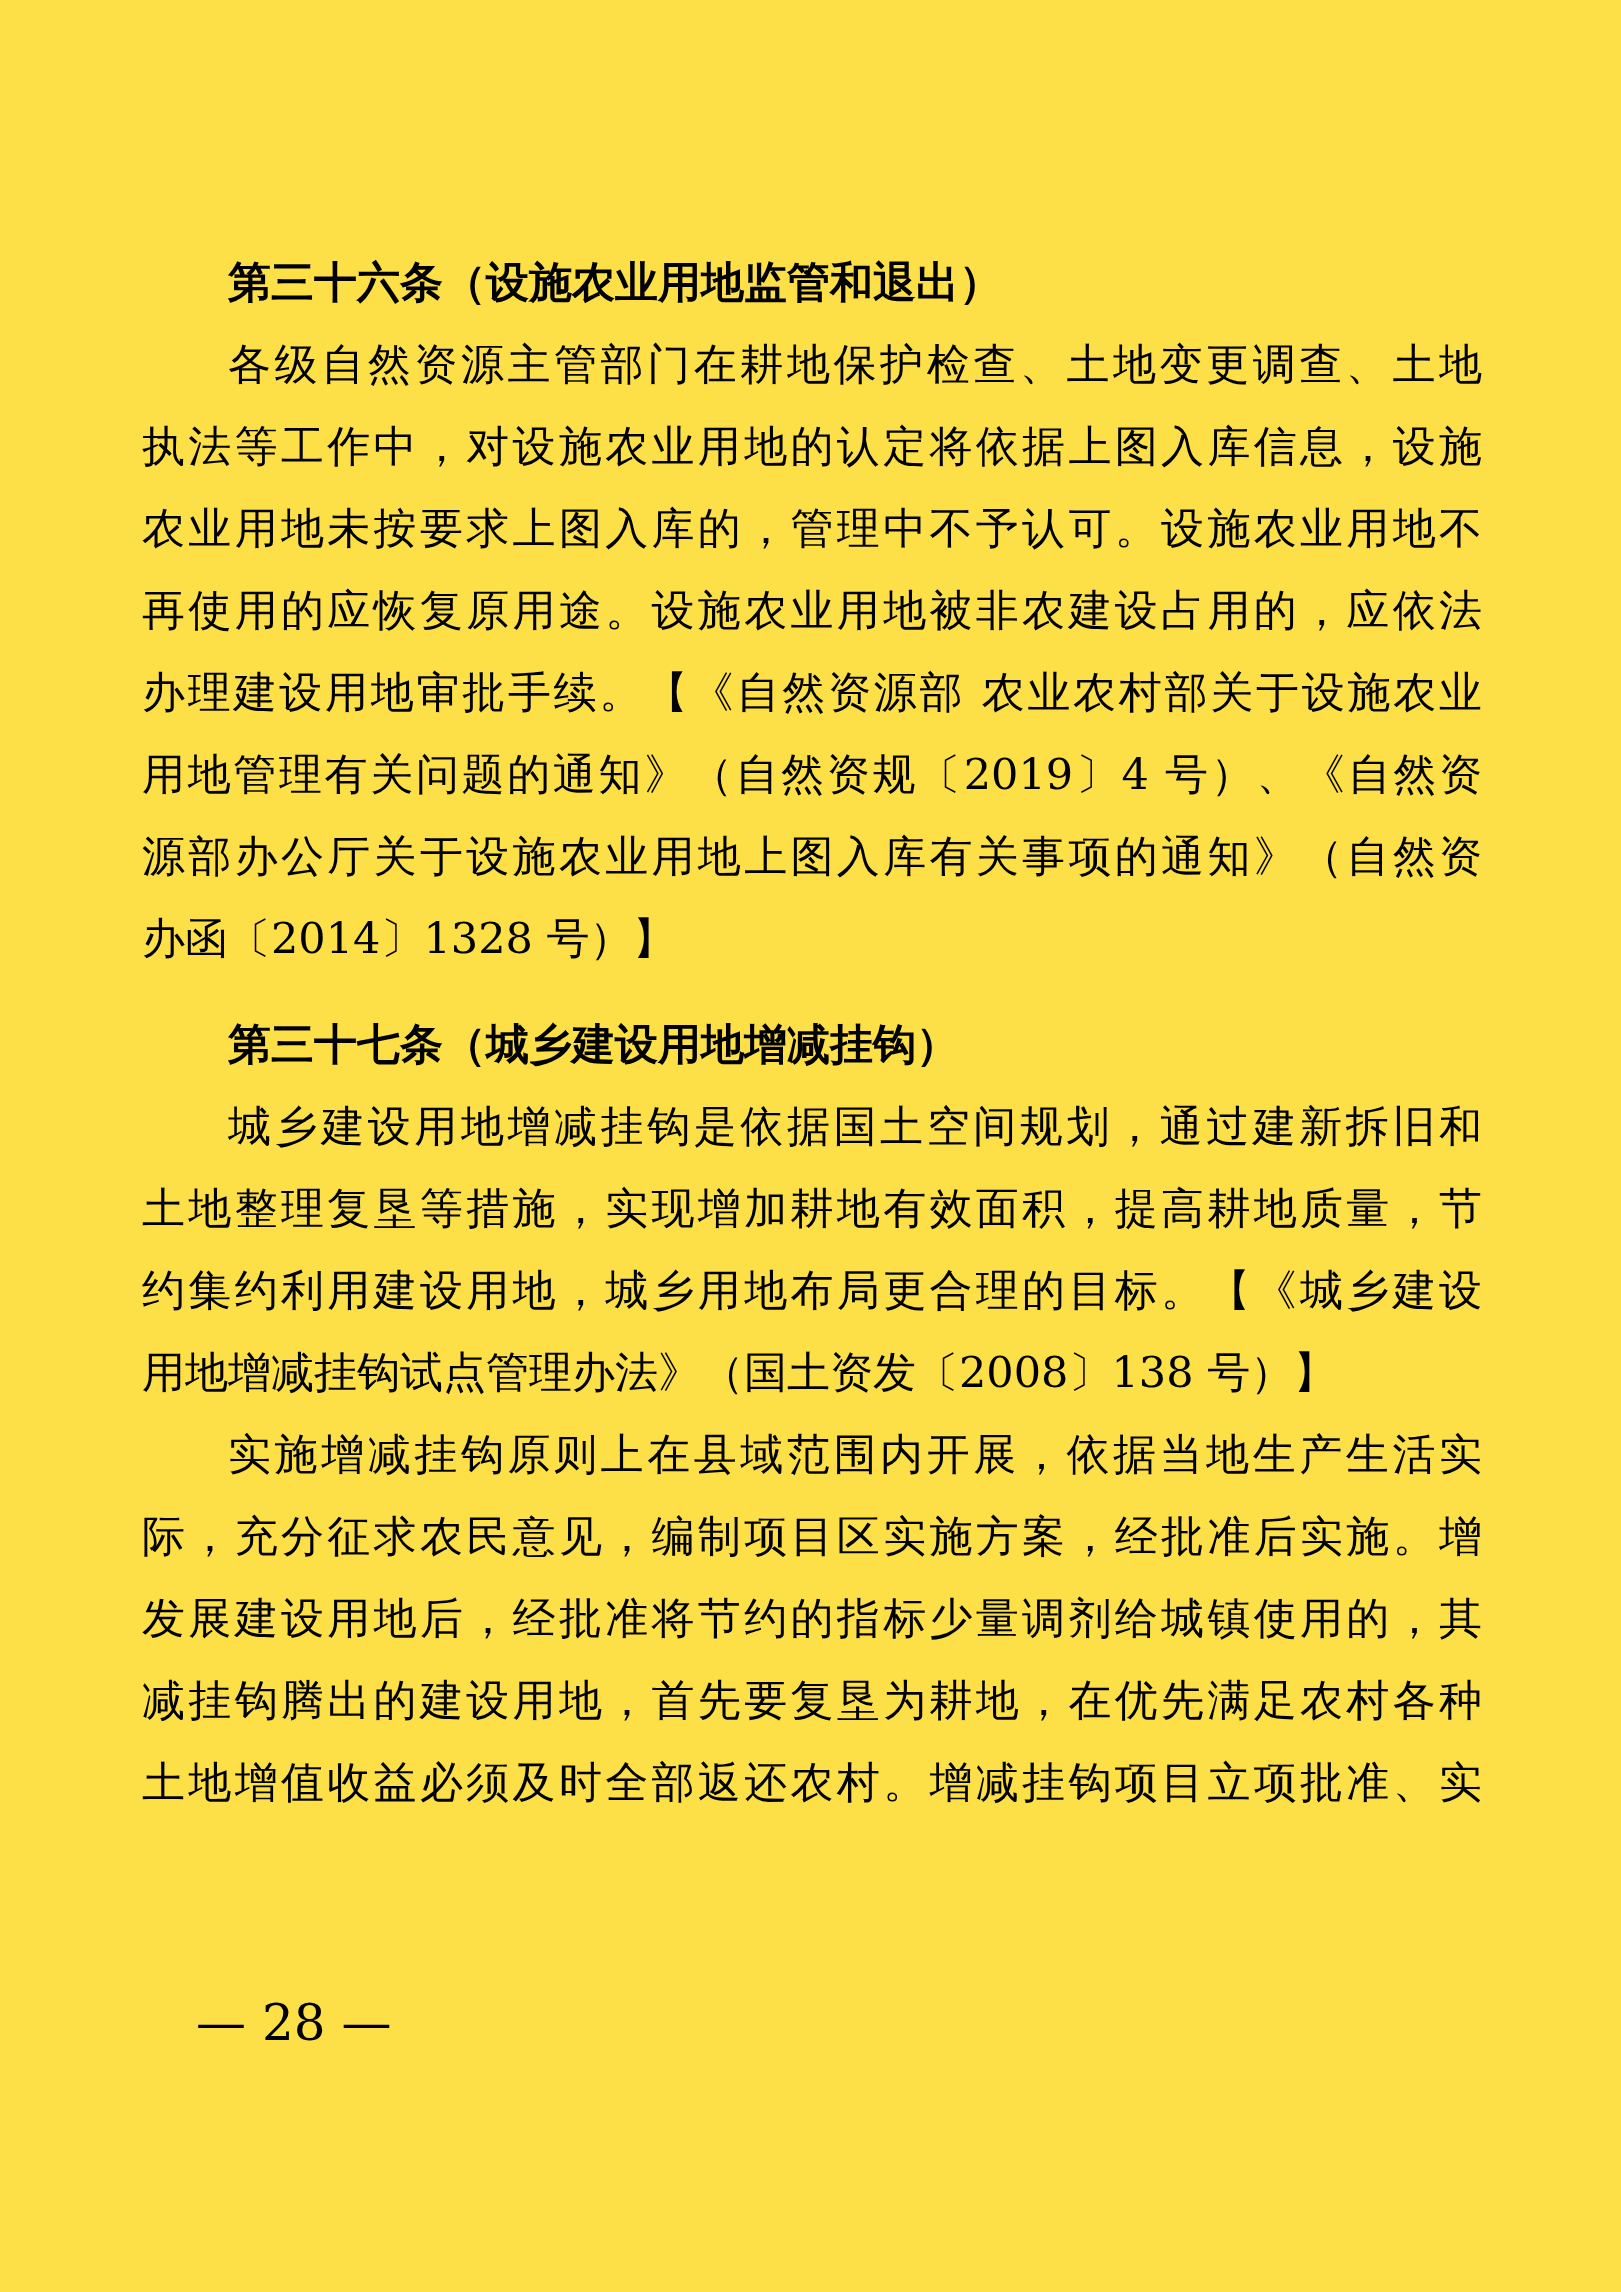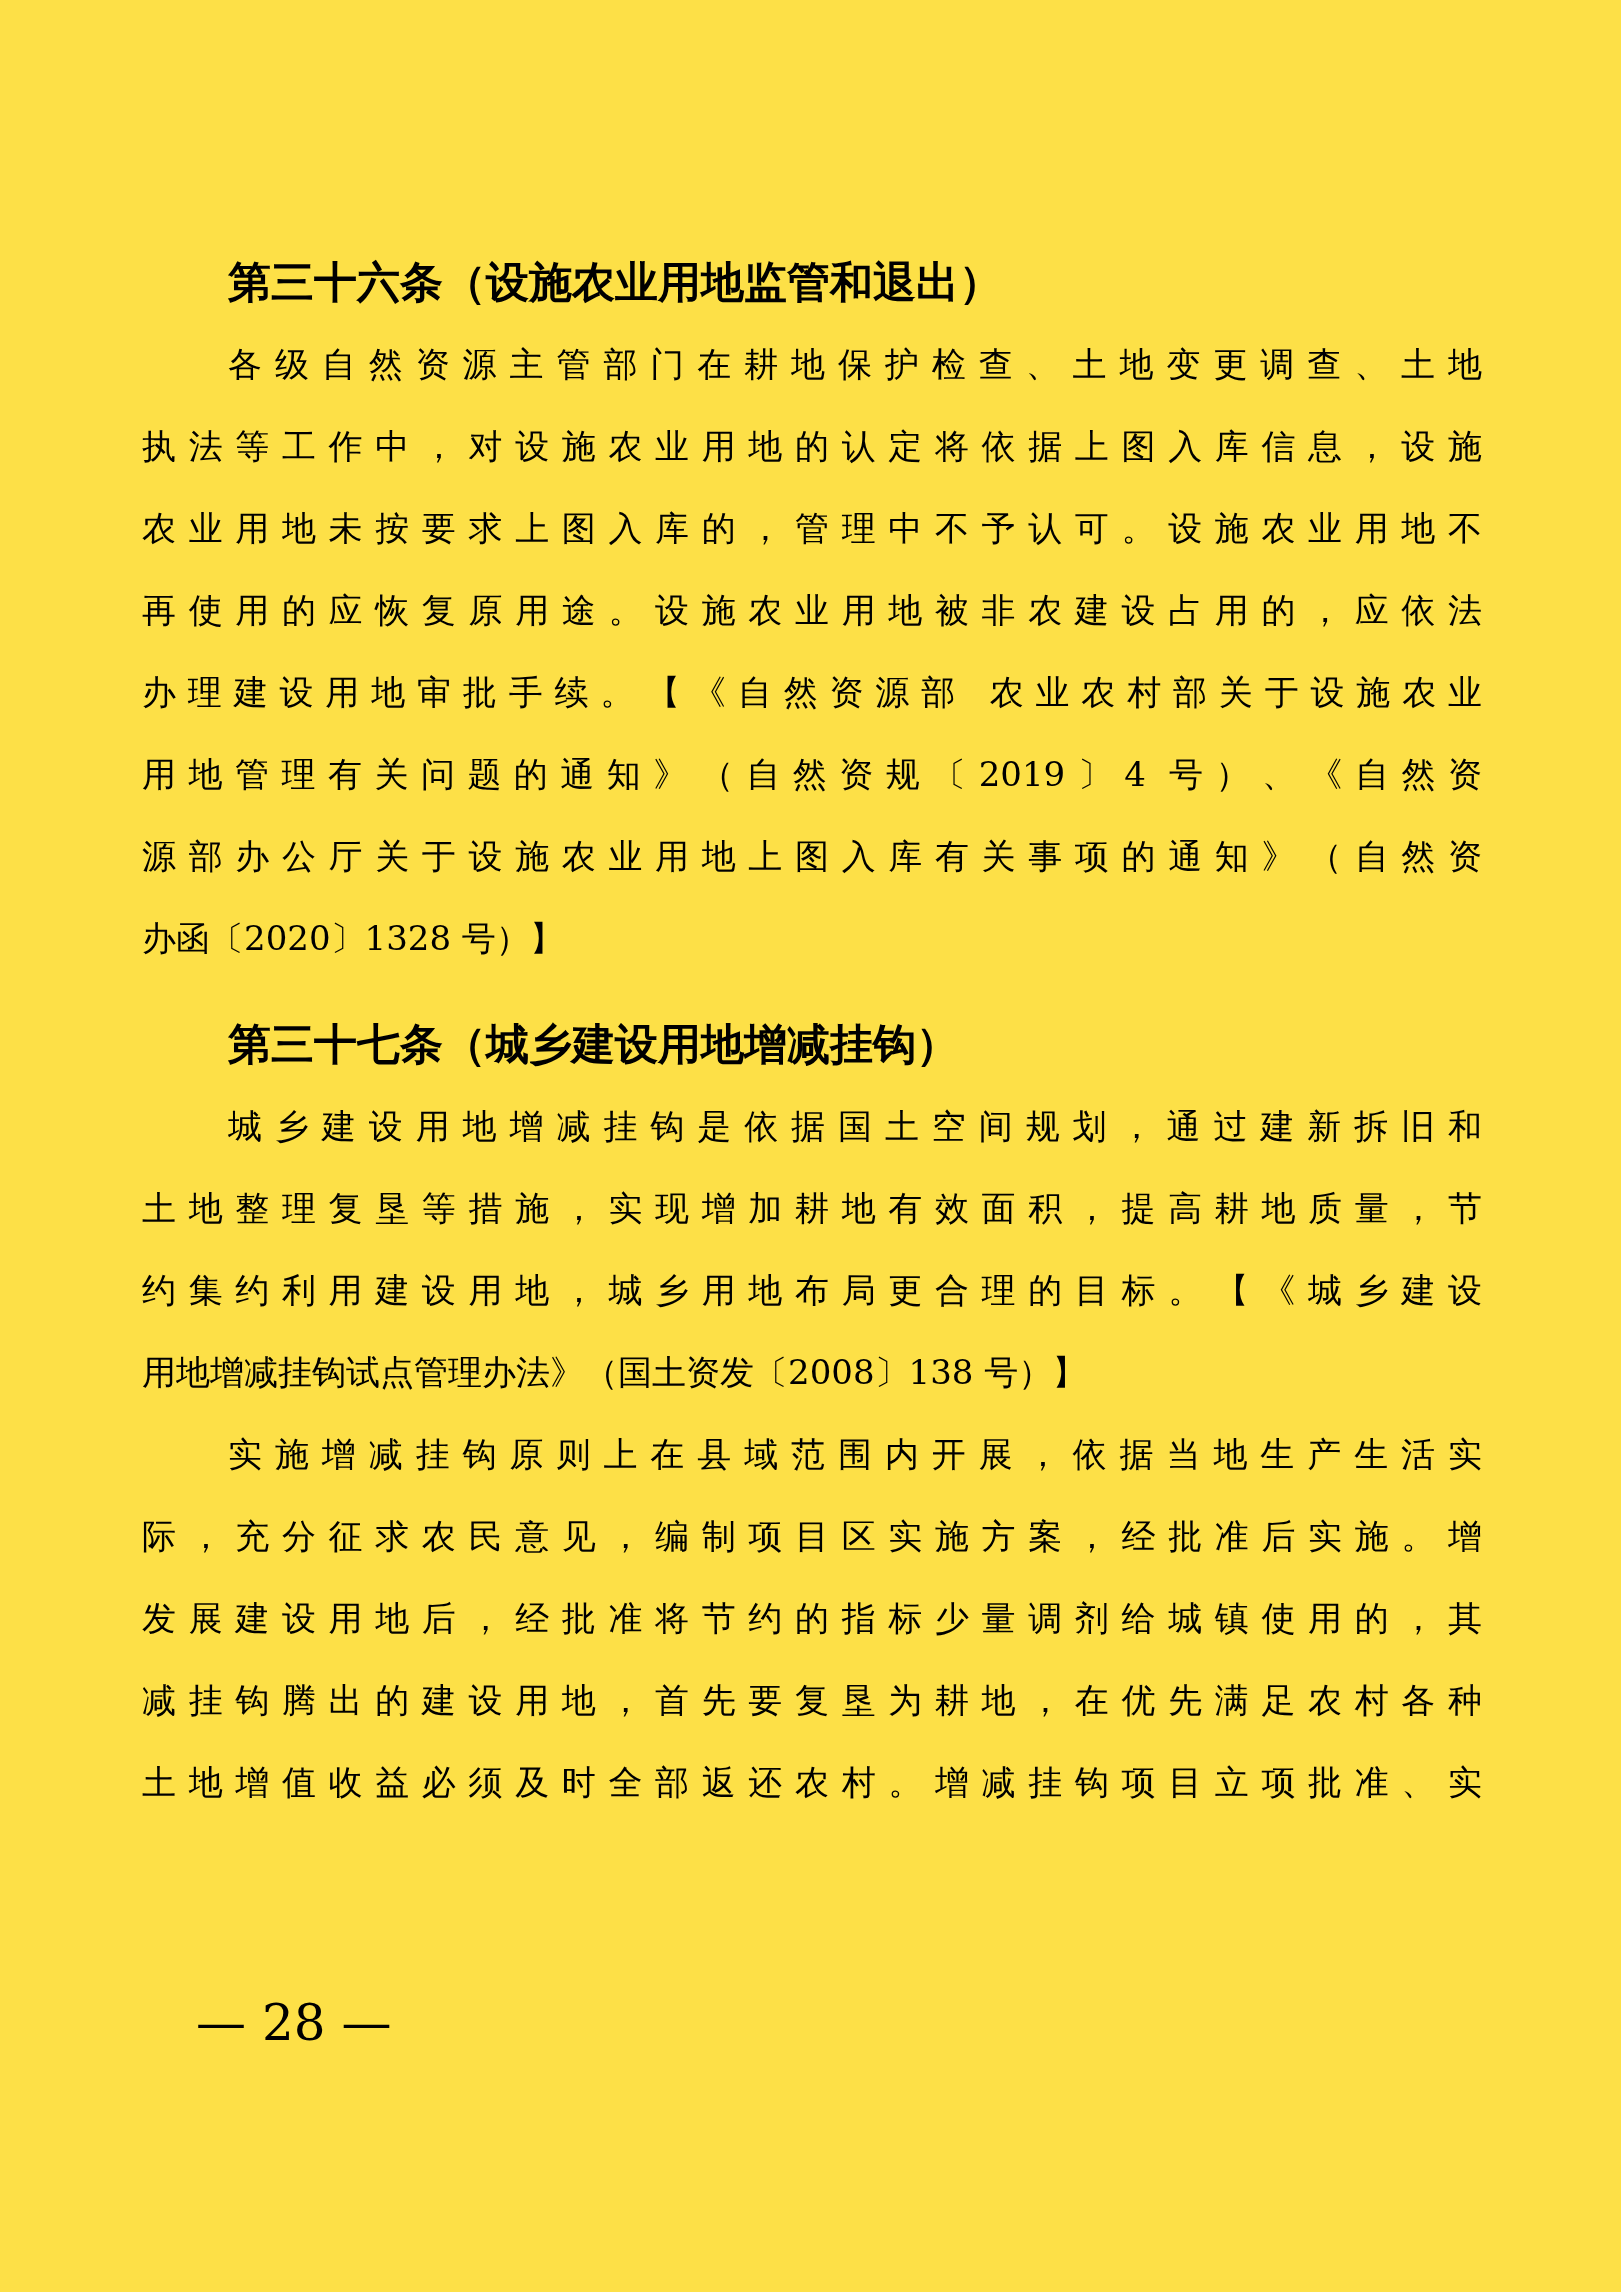--- a/index.html
+++ b/index.html
@@ -37,21 +37,21 @@
     font-family: "Liberation Sans", "DejaVu Sans", sans-serif;
     font-weight: bold;
     font-size: 45px;
     line-height: 82px;
     height: 82px;
     text-align: center;
     margin-top: 19.6px;
   }
   
   .line {
-    font-size: 34px;
+    font-size: 43px;
     line-height: 82px;
     height: 82px;
     text-align: justify;
     text-align-last: justify;
     text-justify: inter-character;
   }
   .line.indent {
     text-indent: 86px;
   }
   .line.short {
@@ -76,21 +76,21 @@
 
     <div class="h-article">第三十六条（设施农业用地监管和退出）</div>
 
     <div class="line indent">各级自然资源主管部门在耕地保护检查、土地变更调查、土地</div>
     <div class="line">执法等工作中，对设施农业用地的认定将依据上图入库信息，设施</div>
     <div class="line">农业用地未按要求上图入库的，管理中不予认可。设施农业用地不</div>
     <div class="line">再使用的应恢复原用途。设施农业用地被非农建设占用的，应依法</div>
     <div class="line">办理建设用地审批手续。【《自然资源部 农业农村部关于设施农业</div>
     <div class="line">用地管理有关问题的通知》（自然资规〔2019〕4 号）、《自然资</div>
     <div class="line">源部办公厅关于设施农业用地上图入库有关事项的通知》（自然资</div>
-    <div class="line short">办函〔2020〕1328 号）】</div>
+    <div class="line short">办函〔2014〕1328 号）】</div>
 
 
     <div class="h-article h37">第三十七条（城乡建设用地增减挂钩）</div>
 
     <div class="line indent">城乡建设用地增减挂钩是依据国土空间规划，通过建新拆旧和</div>
     <div class="line">土地整理复垦等措施，实现增加耕地有效面积，提高耕地质量，节</div>
     <div class="line">约集约利用建设用地，城乡用地布局更合理的目标。【《城乡建设</div>
     <div class="line short">用地增减挂钩试点管理办法》（国土资发〔2008〕138 号）】</div>
 
     <div class="line indent">实施增减挂钩原则上在县域范围内开展，依据当地生产生活实</div>

